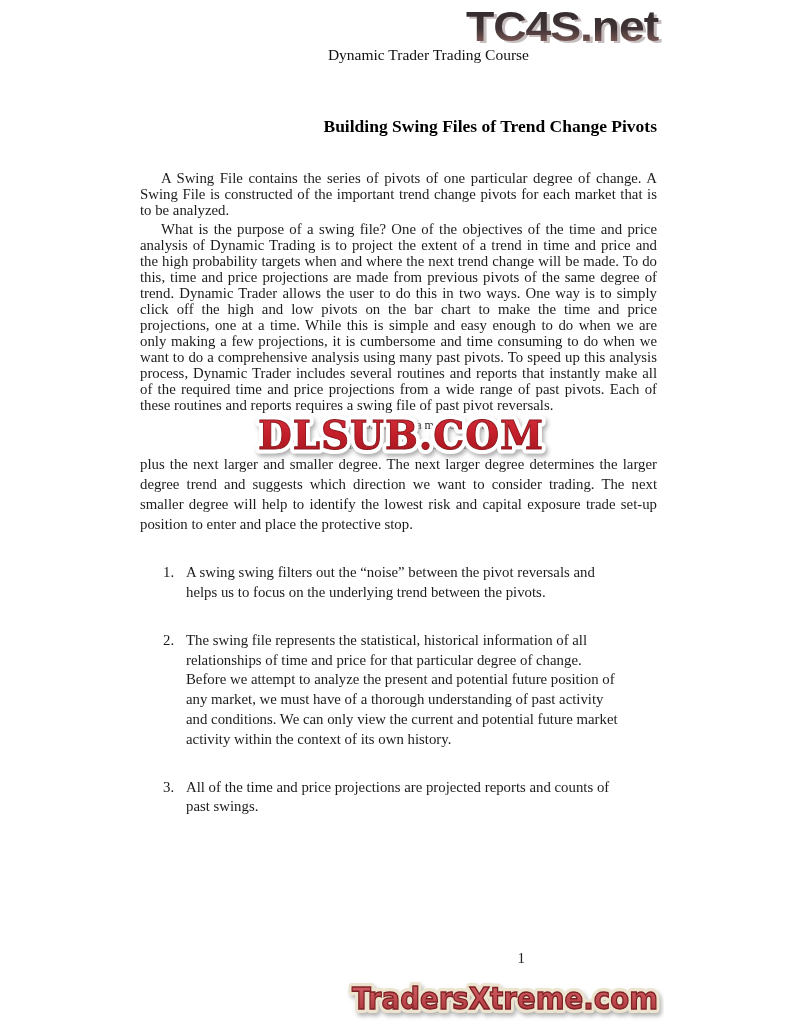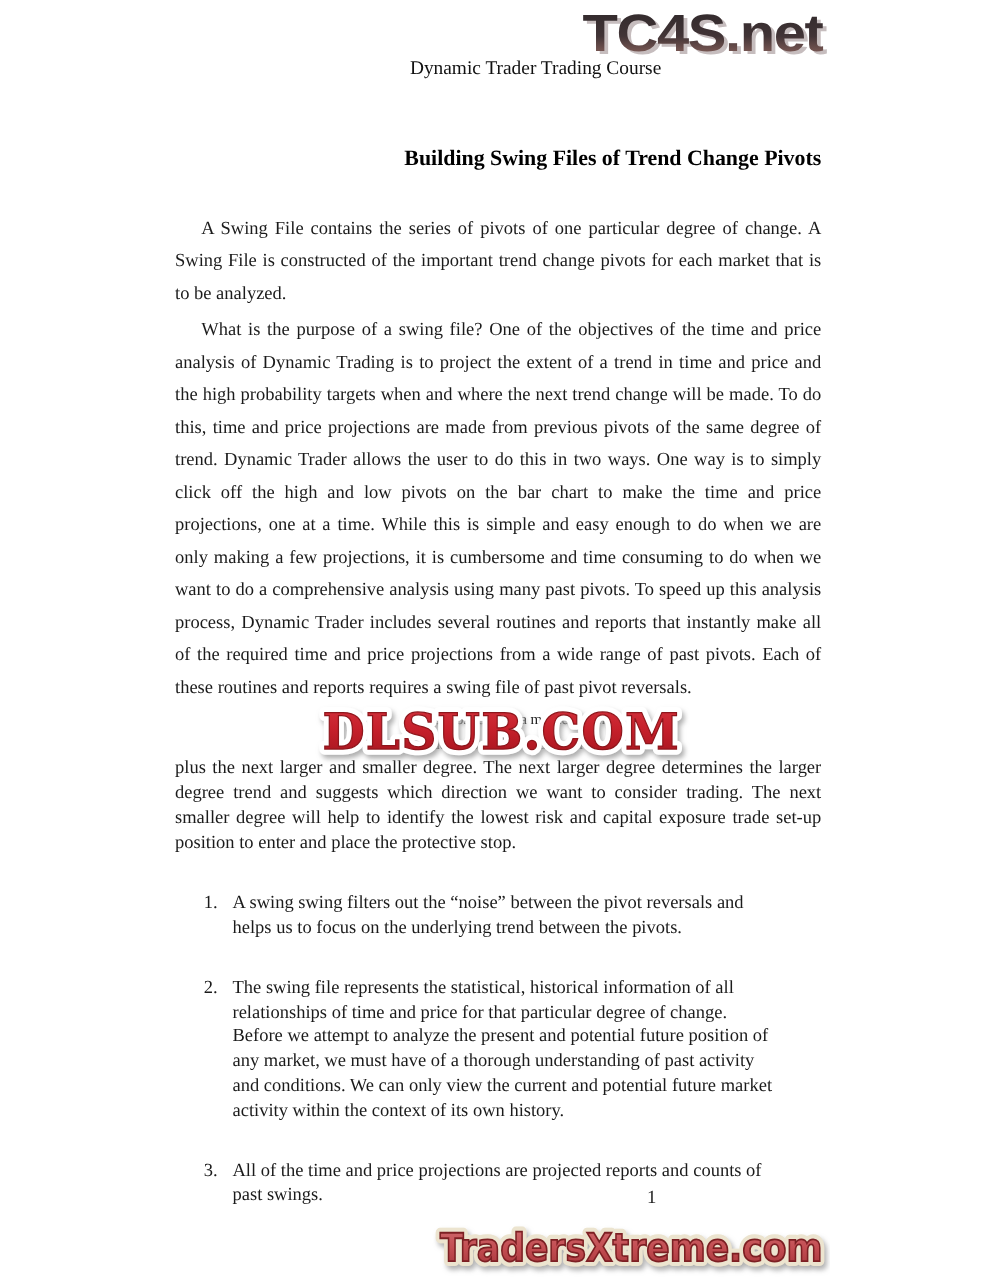--- a/index.html
+++ b/index.html
@@ -20,21 +20,21 @@
   }
   
   .content { position:absolute; left:140px; top:0; width:517px; }
   .doc-title {
     margin:116px 0 0 0;
     text-align:right;
     font-size:17.5px; font-weight:bold; color:#000;
   }
   .para {
     margin:0 0 3px 0;
-    font-size:14.8px; line-height:26px;
+    font-size:14.8px; line-height:16px;
     text-align:justify; text-indent:21px;
   }
   .para.first { margin-top:33px; }
   
   .para3 { position:relative; margin:0; }
   .wline {
     display:flex; justify-content:center;
     font-size:12px; line-height:19.7px; white-space:nowrap;
   }
   .wline .pre.indent { padding-left:21px; }

